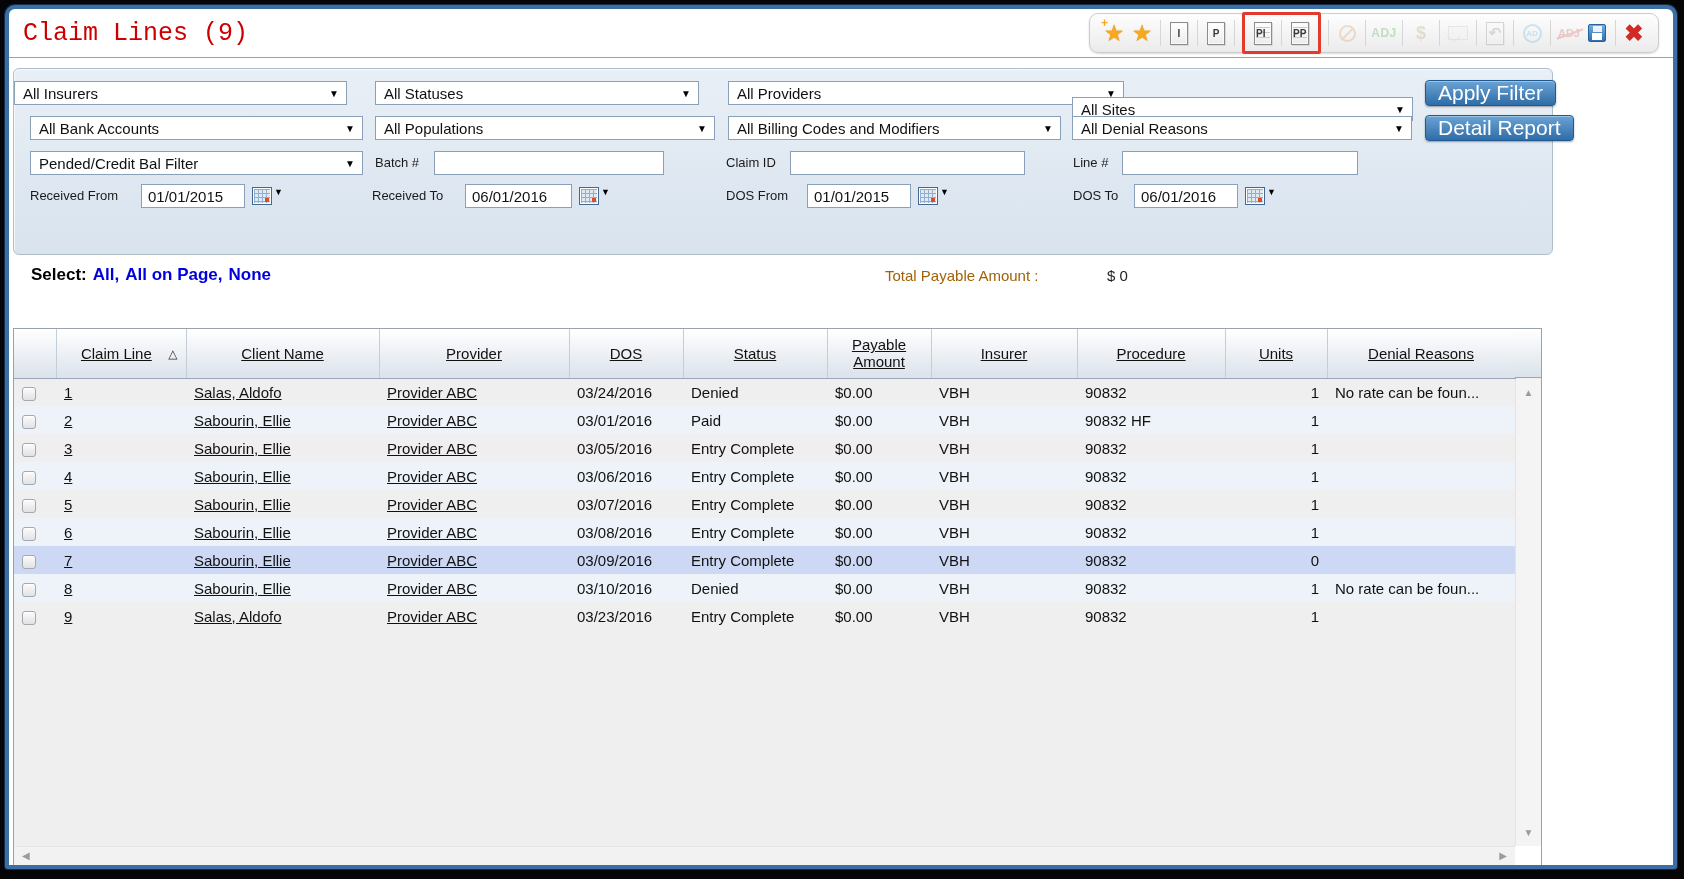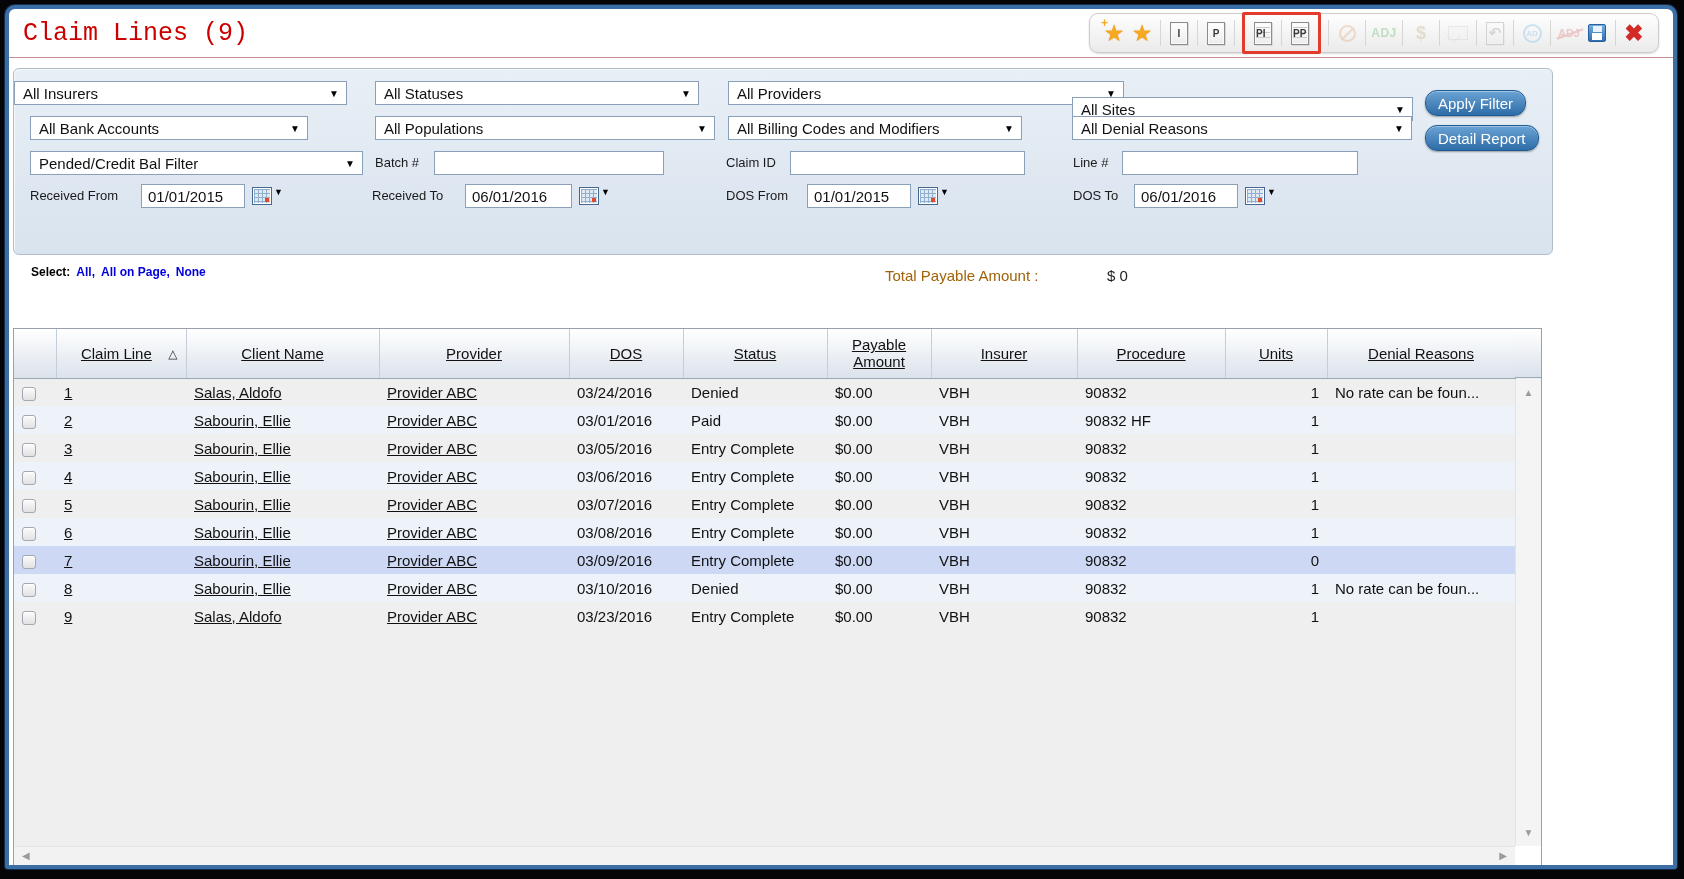--- a/index.html
+++ b/index.html
@@ -57,35 +57,35 @@
     background:linear-gradient(#e9eff6,#d8e3ee);
     box-shadow:inset 1px 1px 0 #f5f9fc;
   }
   .dd { position:absolute; height:24px; background:#fff; border:1px solid #89a0b8;
     display:flex; align-items:center; justify-content:space-between; padding:0 7px 0 8px;
     font-size:15px; color:#111; }
   .dd-arr { font-size:10px; color:#000; margin-left:6px; }
   .tin { position:absolute; height:24px; border:1px solid #89a0b8; background:#fff;
     font-size:15px; color:#111; padding:0 6px; font-family:"Liberation Sans",sans-serif; }
   .flabel { position:absolute; font-size:13px; color:#1a1a1a; line-height:24px; white-space:nowrap; }
-  .fbtn { position:absolute; height:26px; border:1px solid #1f5a92; border-radius:12px;
-    background:linear-gradient(#6ba3d4,#2e6da8); color:#fff; font-size:15px;
+  .fbtn { position:absolute; height:26px; border:1px solid #1f5a92; border-radius:4px;
+    background:linear-gradient(#6ba3d4,#2e6da8); color:#fff; font-size:21px;
     display:flex; align-items:center; justify-content:center; padding:0 12px;
-    box-shadow:0 1px 2px rgba(0,0,0,.35), inset 0 1px 0 #9cc4e4; white-space:nowrap;margin-top:10px; }
+    box-shadow:0 1px 2px rgba(0,0,0,.35), inset 0 1px 0 #9cc4e4; white-space:nowrap; }
   .calbtn { position:absolute; width:36px; height:20px; display:flex; align-items:center; }
   .cal { width:20px; height:18px; border:1px solid #46688f; background:#fff; position:relative; }
   .cal::before { content:""; position:absolute; inset:1px;
     background:
       repeating-linear-gradient(to right, #92aecd 0 1px, transparent 1px 4px),
       repeating-linear-gradient(to bottom, #92aecd 0 1px, transparent 1px 4px),
       linear-gradient(#dfe9f4,#dfe9f4); }
   .cal::after { content:""; position:absolute; right:2px; bottom:2px; width:4px; height:4px; background:#e0492e; }
   .cal-arr { font-size:9px; color:#000; margin-left:2px; margin-top:-8px; }
   
-  .selbar { position:absolute; left:22px; top:256px; font-size:12px; color:#000; }
+  .selbar { position:absolute; left:22px; top:256px; font-size:17px; color:#000; }
   .selbar .lbl { font-weight:bold; }
   .sel-link { color:#0000dd; font-weight:bold; margin-left:6px; }
   .sel-sep { color:#0000dd; font-weight:bold; }
   .total-lbl { position:absolute; left:876px; top:258px; font-size:15px; color:#a16207; }
   .total-val { position:absolute; left:1098px; top:258px; font-size:15px; color:#222; }
   
   .grid { position:absolute; left:4px; top:319px; width:1529px; height:540px;
     border:1px solid #99a1ab; background:#efeff0; }
   table.clines { border-collapse:collapse; table-layout:fixed; width:1501px; font-size:15px; }
   .clines thead th { height:49px; background:linear-gradient(#ffffff,#dbe2eb);
@@ -196,29 +196,29 @@
     <div class="dd" style="left:714px;top:12px;width:396px">
         <span>All Providers</span>
         <span class="dd-arr">▼</span>
       </div>
     <div class="dd" style="left:1058px;top:28px;width:341px">
         <span>All Sites</span>
         <span class="dd-arr">▼</span>
       </div>
     <div class="fbtn" style="left:1411px;top:11px">Apply Filter</div>
 
-    <div class="dd" style="left:16px;top:47px;width:278px">
+    <div class="dd" style="left:16px;top:47px;width:333px">
         <span>All Bank Accounts</span>
         <span class="dd-arr">▼</span>
       </div>
     <div class="dd" style="left:361px;top:47px;width:340px">
         <span>All Populations</span>
         <span class="dd-arr">▼</span>
       </div>
-    <div class="dd" style="left:714px;top:47px;width:294px">
+    <div class="dd" style="left:714px;top:47px;width:333px">
         <span>All Billing Codes and Modifiers</span>
         <span class="dd-arr">▼</span>
       </div>
     <div class="dd" style="left:1058px;top:47px;width:340px">
         <span>All Denial Reasons</span>
         <span class="dd-arr">▼</span>
       </div>
     <div class="fbtn" style="left:1411px;top:46px">Detail Report</div>
 
     <div class="dd" style="left:16px;top:82px;width:333px">

